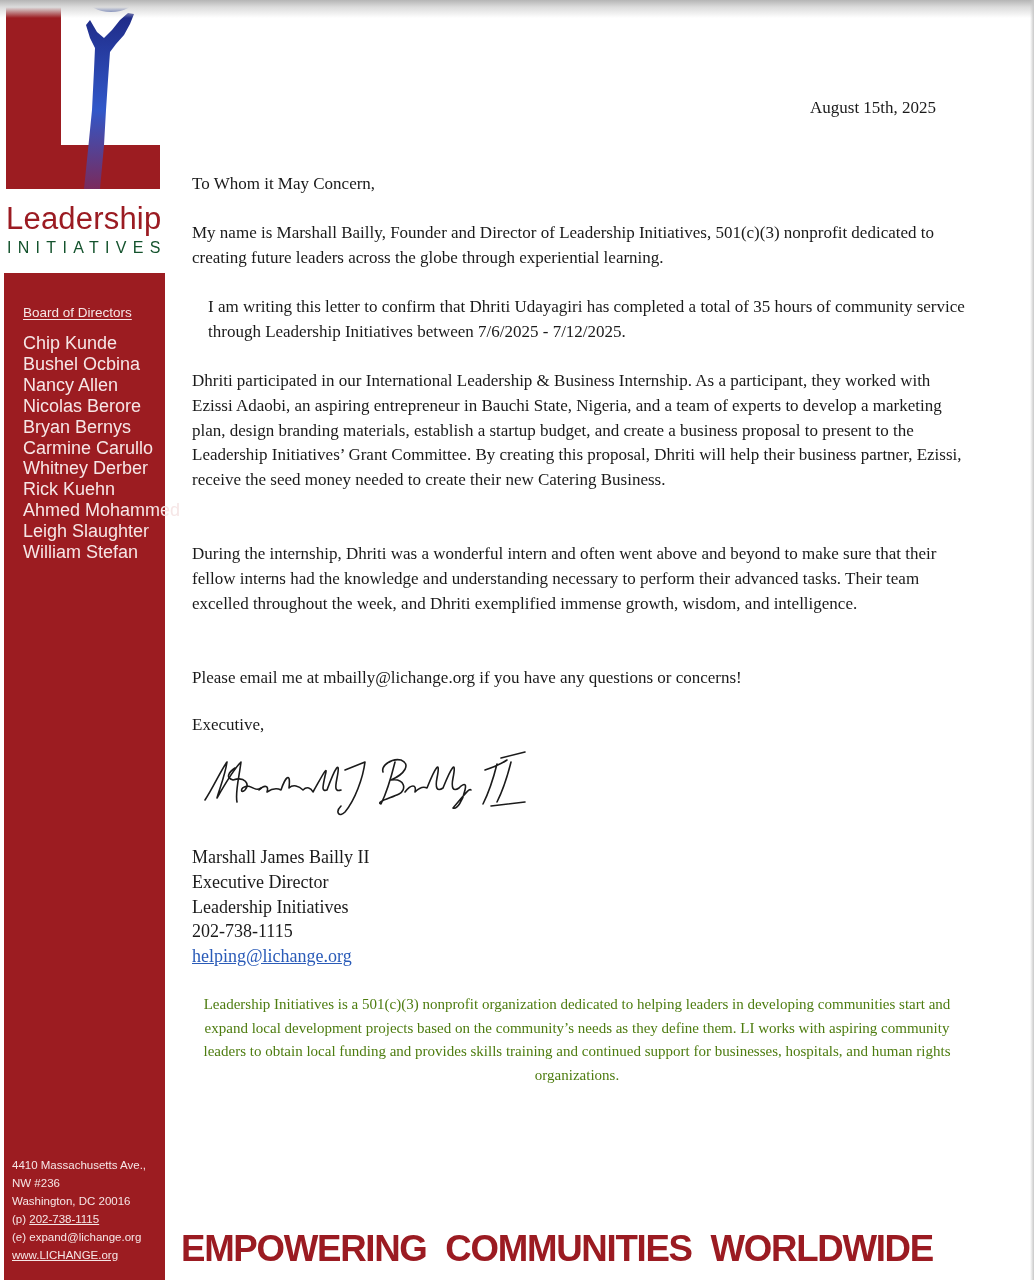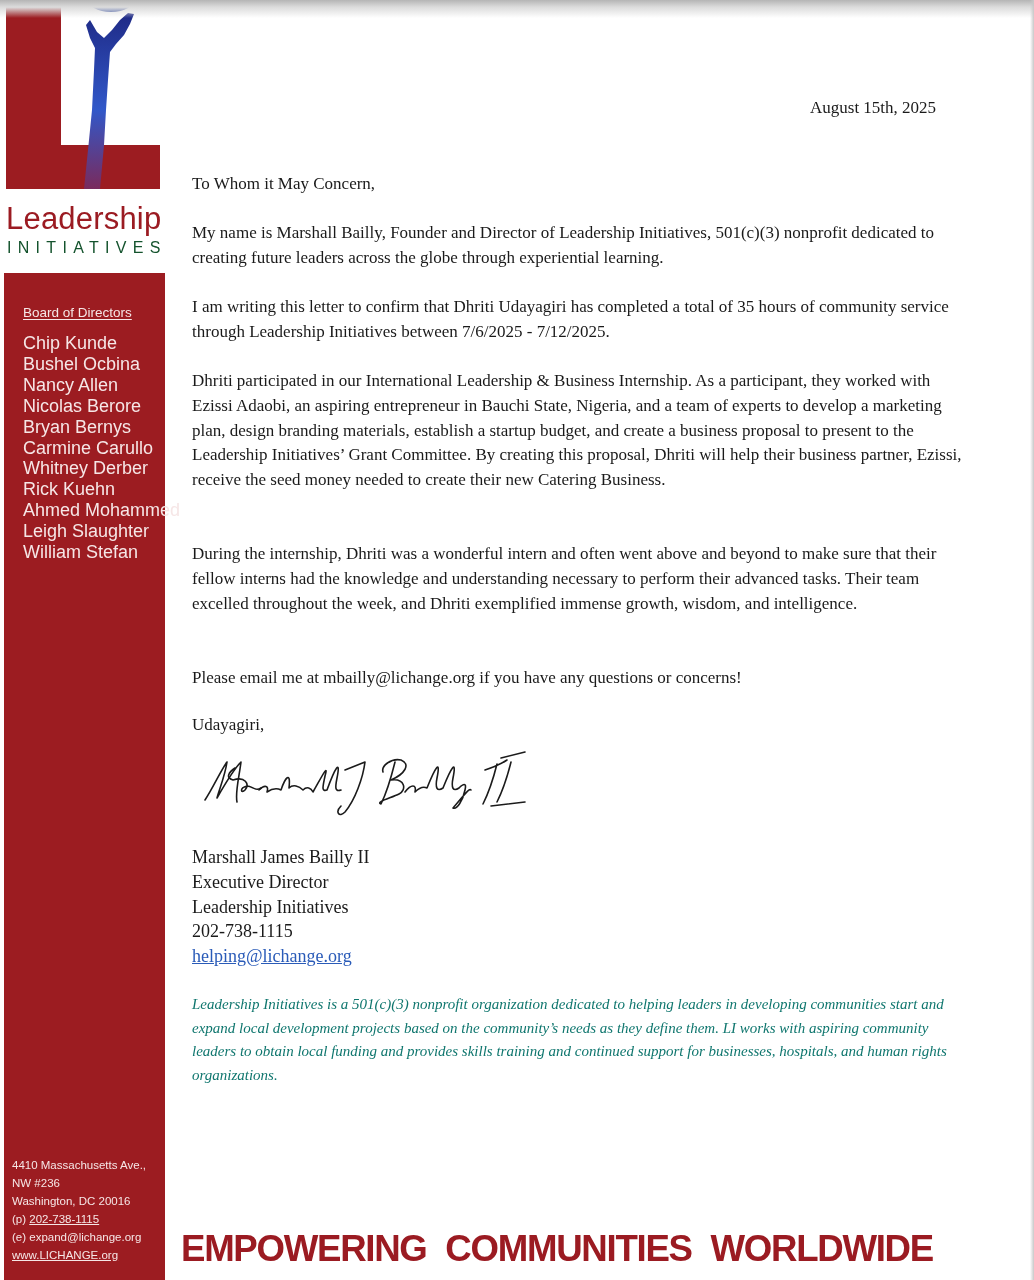--- a/index.html
+++ b/index.html
@@ -49,34 +49,34 @@
       white-space: nowrap;
     }
     .address .u { text-decoration: underline; }
 
     
     .letter { position: absolute; left: 192px; top: 0; width: 770px; font-size: 17px; line-height: 24.8px; }
     .date { position: absolute; left: 810px; top: 98px; font-size: 17px; white-space: nowrap; }
     .salutation { position: absolute; top: 172px; left: 0; }
     .p { position: absolute; left: 0; width: 770px; }
     .p1 { top: 221px; }
-    .p2 { top: 295px; }
+    .p2 { top: 295px; margin-left: 16px; }
     .p3 { top: 369px; }
     .p4 { top: 542px; }
     .p5 { top: 666px; }
     .closing { position: absolute; top: 713px; left: 0; }
 
     .signature { position: absolute; left: 195px; top: 748px; width: 380px; height: 80px; }
 
     .sig-block { position: absolute; left: 192px; top: 845px; font-size: 18px; line-height: 24.8px; }
     .sig-block a { color: #2a5bb8; text-decoration: underline; }
 
     .about {
       position: absolute; left: 192px; top: 993px; width: 770px;
-      font-style: italic; font-size: 15px; line-height: 23.5px; color: #0f766e;
+      font-size: 15px; line-height: 23.5px; color: #4d7c0f; text-align: center;
     }
 
     .slogan {
       position: absolute; left: 181px; top: 1228px; width: 830px;
       font-family: "Liberation Sans", sans-serif; font-weight: bold; font-size: 37px;
       color: #9b1b22; letter-spacing: -1.3px; word-spacing: 10px;
       transform: scaleX(0.99); transform-origin: left; white-space: nowrap;
     }
   </style>
 </head>
@@ -139,21 +139,21 @@
 
 <div class="date">August 15th, 2025</div>
 
 <div class="letter">
   <div class="salutation">To Whom it May Concern,</div>
   <p class="p p1">My name is Marshall Bailly, Founder and Director of Leadership Initiatives, 501(c)(3) nonprofit dedicated to creating future leaders across the globe through experiential learning.</p>
   <p class="p p2">I am writing this letter to confirm that Dhriti Udayagiri has completed a total of 35 hours of community service through Leadership Initiatives between 7/6/2025 - 7/12/2025.</p>
   <p class="p p3">Dhriti participated in our International Leadership &amp; Business Internship. As a participant, they worked with Ezissi Adaobi, an aspiring entrepreneur in Bauchi State, Nigeria, and a team of experts to develop a marketing plan, design branding materials, establish a startup budget, and create a business proposal to present to the Leadership Initiatives’ Grant Committee. By creating this proposal, Dhriti will help their business partner, Ezissi, receive the seed money needed to create their new Catering Business.</p>
   <p class="p p4">During the internship, Dhriti was a wonderful intern and often went above and beyond to make sure that their fellow interns had the knowledge and understanding necessary to perform their advanced tasks. Their team excelled throughout the week, and Dhriti exemplified immense growth, wisdom, and intelligence.</p>
   <p class="p p5">Please email me at mbailly@lichange.org if you have any questions or concerns!</p>
-  <div class="closing">Udayagiri,</div>
+  <div class="closing">Executive,</div>
 </div>
 
 <svg class="signature" viewBox="0 0 380 80">
   <g fill="none" stroke="#1b1b1b" stroke-width="1.6" stroke-linecap="round" stroke-linejoin="round">
     <path d="M10 52 C18 40 26 22 32 14 C30 28 24 42 22 50 C30 36 40 20 46 14 C44 30 40 44 42 54"></path>
     <path d="M40 20 C34 24 30 30 38 32 C50 28 55 36 50 42 C46 46 44 40 52 38 C58 38 60 44 66 40"></path>
     <path d="M64 42 C70 36 74 38 72 44 C78 40 82 40 86 42 C90 30 96 22 94 40 C98 36 104 38 108 42 C112 38 116 40 118 44 C126 30 134 14 130 28 C128 38 126 44 132 42 C140 20 146 10 142 30 C140 40 140 44 146 42"></path>
     <path d="M150 22 L170 14 C168 30 160 52 150 64 C144 70 140 64 146 58"></path>
     <path d="M200 14 C196 30 190 48 186 56 C180 54 196 50 204 46 C212 42 210 30 196 32 C210 26 216 16 206 12 C196 10 186 18 188 24"></path>
     <path d="M210 44 C216 36 222 36 220 44 C224 40 228 38 232 40 C240 20 246 10 242 30 C240 40 242 44 248 40 C256 20 262 10 258 30 C256 40 258 44 264 40 C268 36 272 34 270 42 C268 52 262 62 258 60 C270 46 274 40 276 42"></path>

